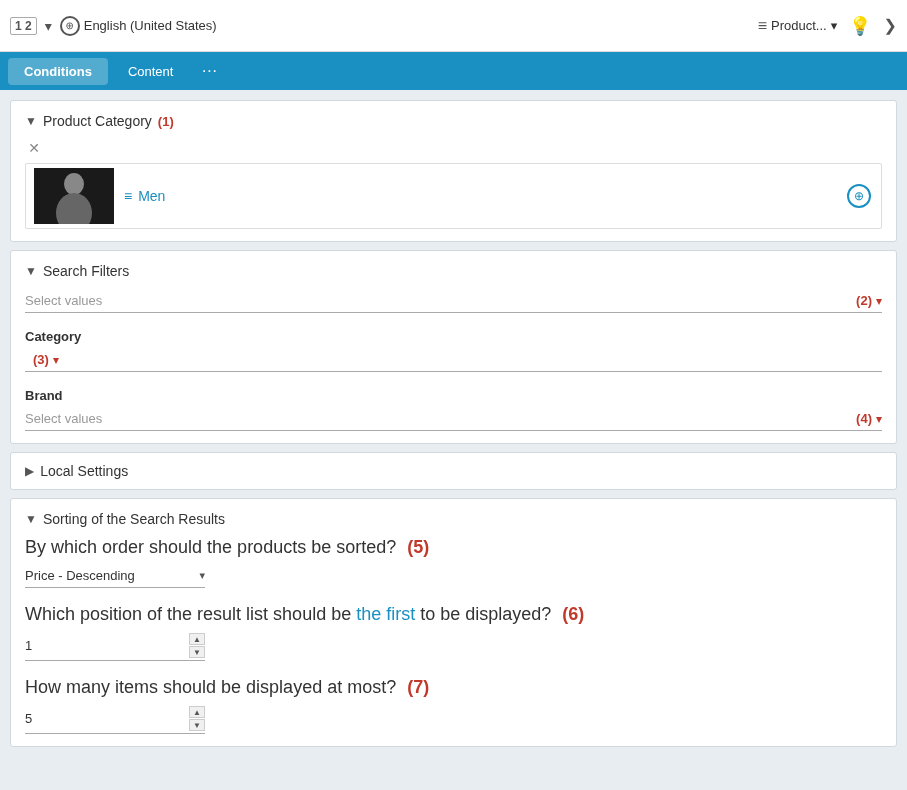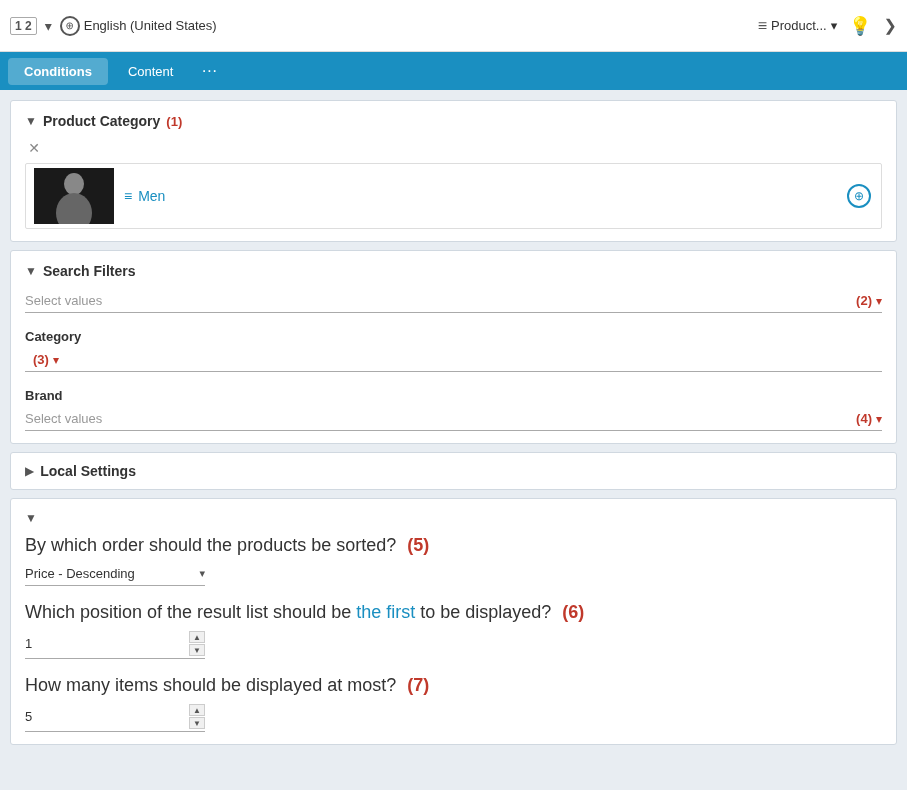--- a/index.html
+++ b/index.html
@@ -127,21 +127,21 @@
       gap: 6px;
       margin-bottom: 10px;
     }
     .section-toggle {
       color: #555;
       font-size: 12px;
       cursor: pointer;
     }
     .section-title {
       font-size: 14px;
-      font-weight: bold;
+      font-weight: normal;
       color: #333;
     }
     .section-badge {
       font-size: 13px;
       color: #c0392b;
       font-weight: bold;
     }
 
     
     .close-btn {
@@ -416,20 +416,21 @@
   <div class="section-collapsed">
     <div class="section-header">
       <span class="section-toggle">▶</span>
       <span class="section-title">Local Settings</span>
     </div>
   </div>
 
   <div class="sort-section">
     <div class="section-header">
       <span class="section-toggle">▼</span>
+      <span class="section-title">Sorting of the Search Results</span>
     </div>
 
     <div class="sort-field">
       <div class="sort-question">
         <span>By which order should the products be sorted?</span>
         <span class="badge" style="color:#c0392b;font-weight:bold;margin-left:6px;">(5)</span>
       </div>
       <div class="sort-select-box">
         <span class="sort-select-value">Price - Descending</span>
         <span class="sort-select-chevron">▾</span>

